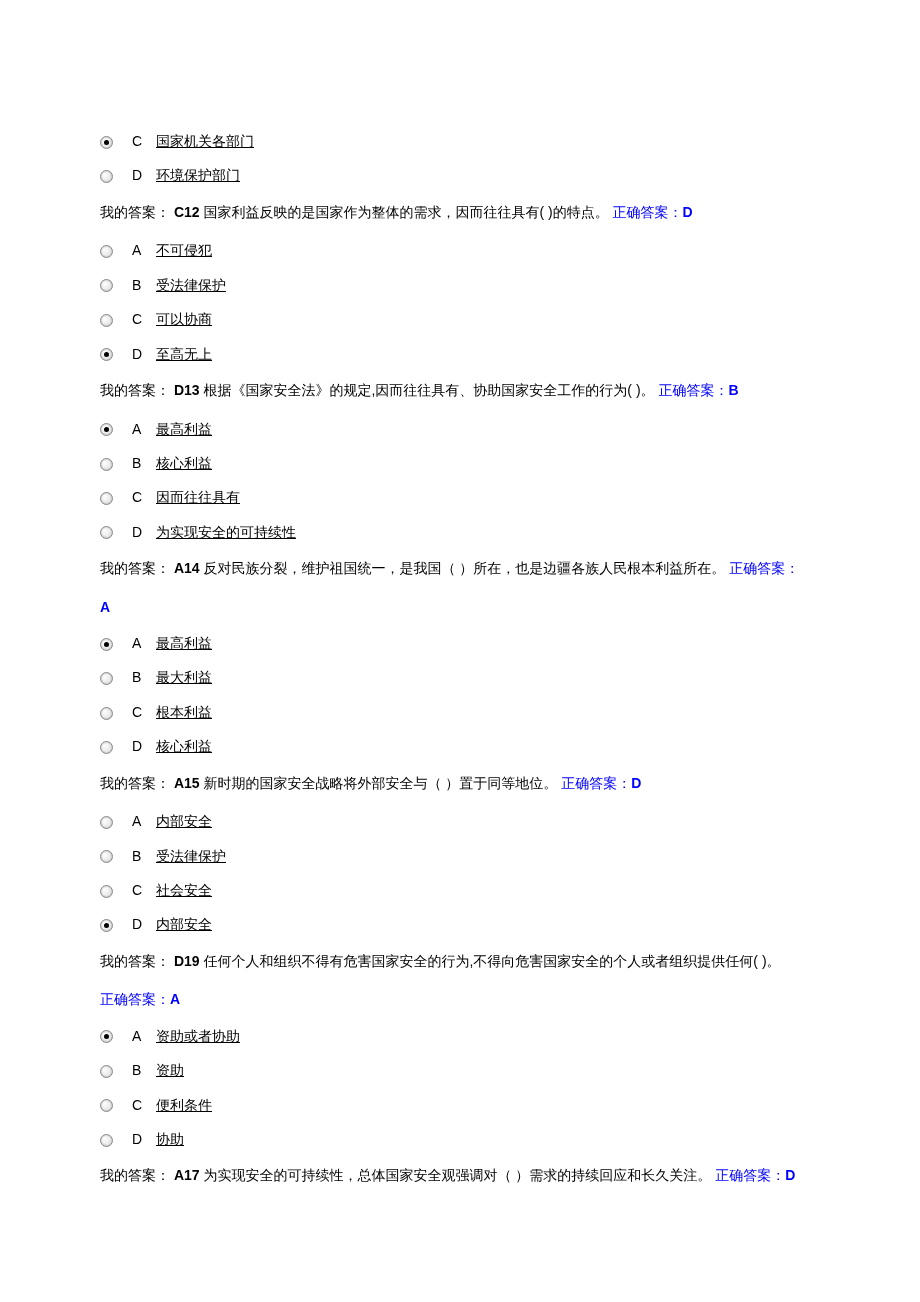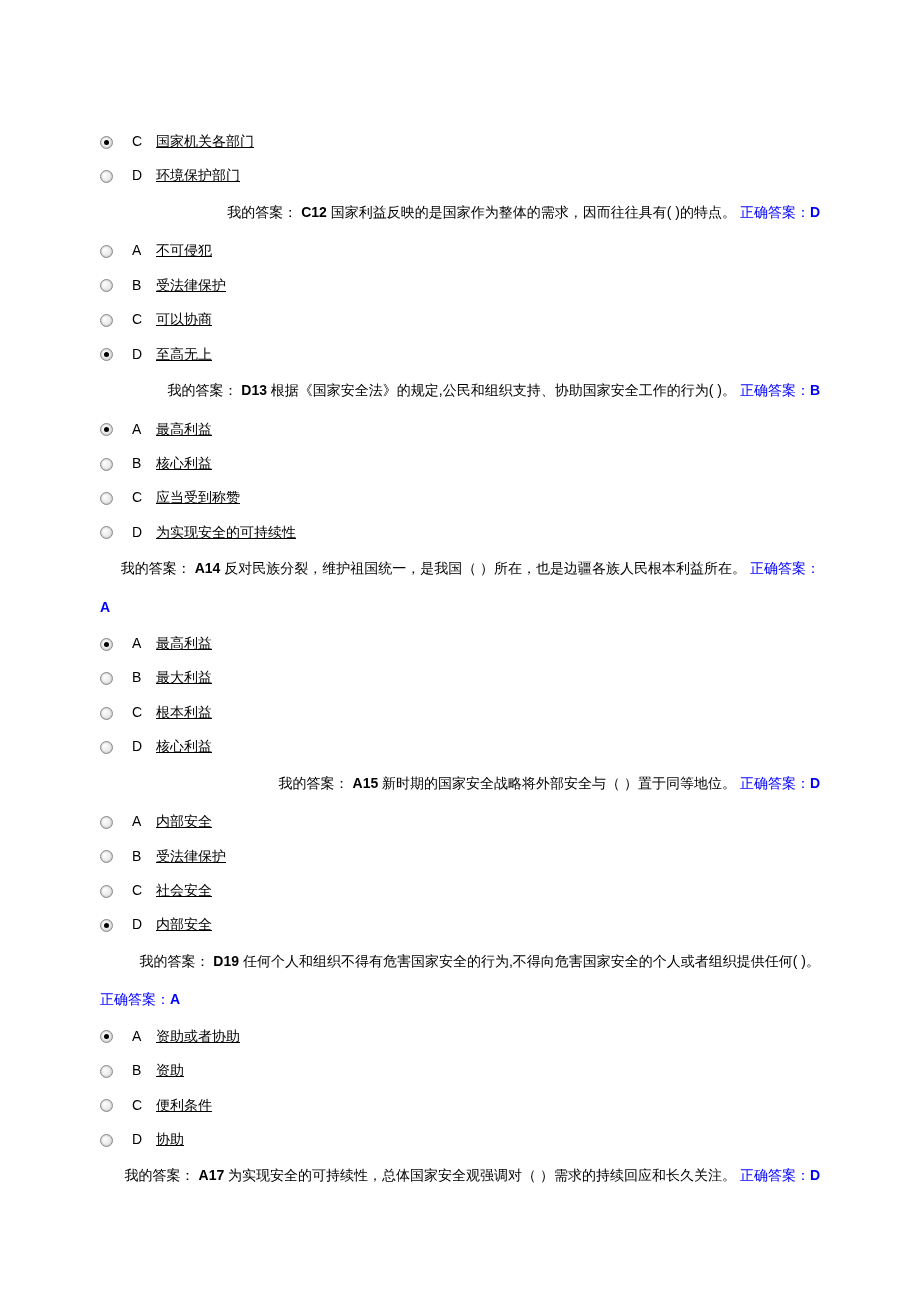--- a/index.html
+++ b/index.html
@@ -49,21 +49,20 @@
       margin-right: 6px;
       min-width: 18px;
     }
     .option-text {
       font-family: "SimSun", "Microsoft YaHei", sans-serif;
       text-decoration: underline;
     }
     .answer-line {
       margin-bottom: 14px;
       line-height: 1.9;
-      text-align: right;
     }
     .my-answer-label {
       font-family: "SimSun", sans-serif;
     }
     .my-answer-val {
       font-family: Arial, sans-serif;
       font-weight: bold;
     }
     .qnum {
       font-family: Arial, sans-serif;
@@ -138,21 +137,21 @@
     <span class="radio-wrap">
         <span class="radio selected"></span>
       </span>
     <span class="option-letter">D</span>
     <span class="option-text">至高无上</span>
   </div>
 </div>
 
 <div class="answer-line">
   <span class="my-answer-label">我的答案：</span>
-  <span class="my-answer-val">D</span><span class="qnum">13</span><span class="question-text"> 根据《国家安全法》的规定,公民和组织支持、协助国家安全工作的行为( )。</span>
+  <span class="my-answer-val">D</span><span class="qnum">13</span><span class="question-text"> 根据《国家安全法》的规定,因而往往具有、协助国家安全工作的行为( )。</span>
   <span class="correct-answer">正确答案：</span><span class="correct-answer-val">B</span>
 </div>
 <div class="block">
   <div class="option-row">
     <span class="radio-wrap">
         <span class="radio selected"></span>
       </span>
     <span class="option-letter">A</span>
     <span class="option-text">最高利益</span>
   </div>
@@ -161,21 +160,21 @@
         <span class="radio"></span>
       </span>
     <span class="option-letter">B</span>
     <span class="option-text">核心利益</span>
   </div>
   <div class="option-row">
     <span class="radio-wrap">
         <span class="radio"></span>
       </span>
     <span class="option-letter">C</span>
-    <span class="option-text">应当受到称赞</span>
+    <span class="option-text">因而往往具有</span>
   </div>
   <div class="option-row">
     <span class="radio-wrap">
         <span class="radio"></span>
       </span>
     <span class="option-letter">D</span>
     <span class="option-text">为实现安全的可持续性</span>
   </div>
 </div>
 

